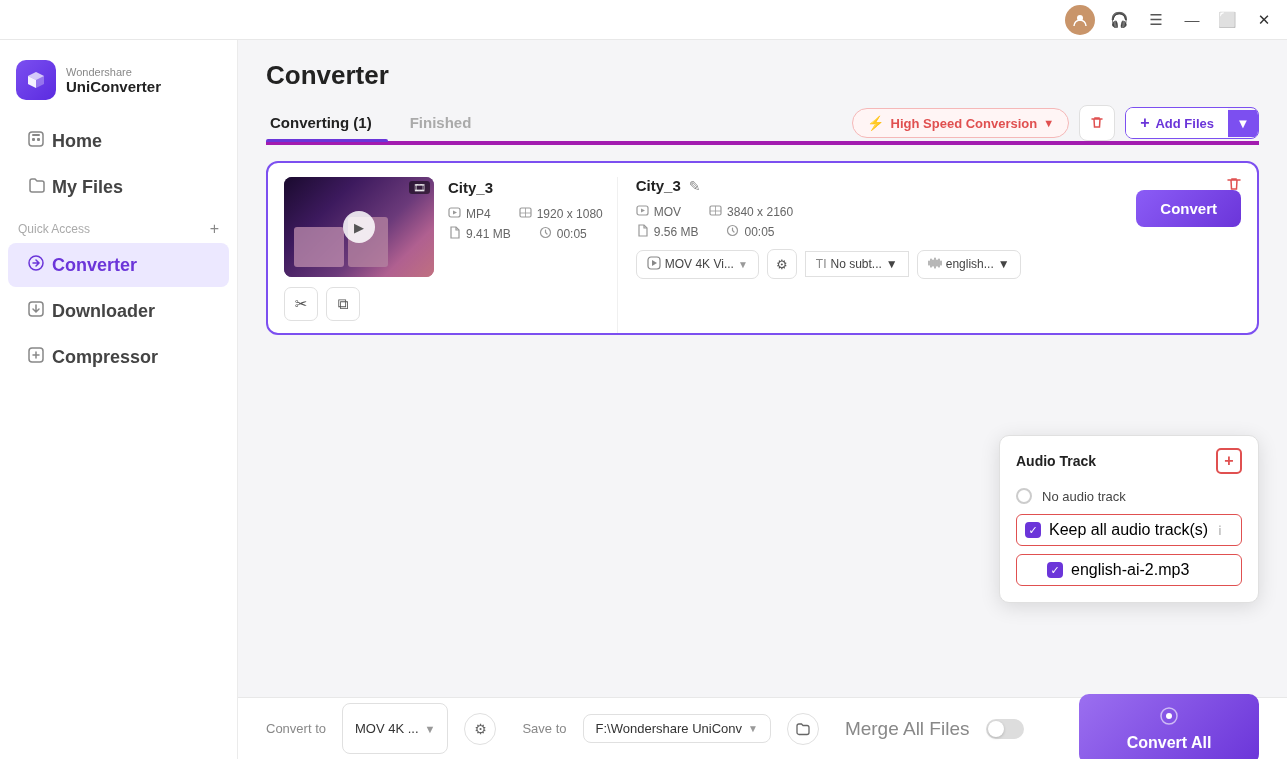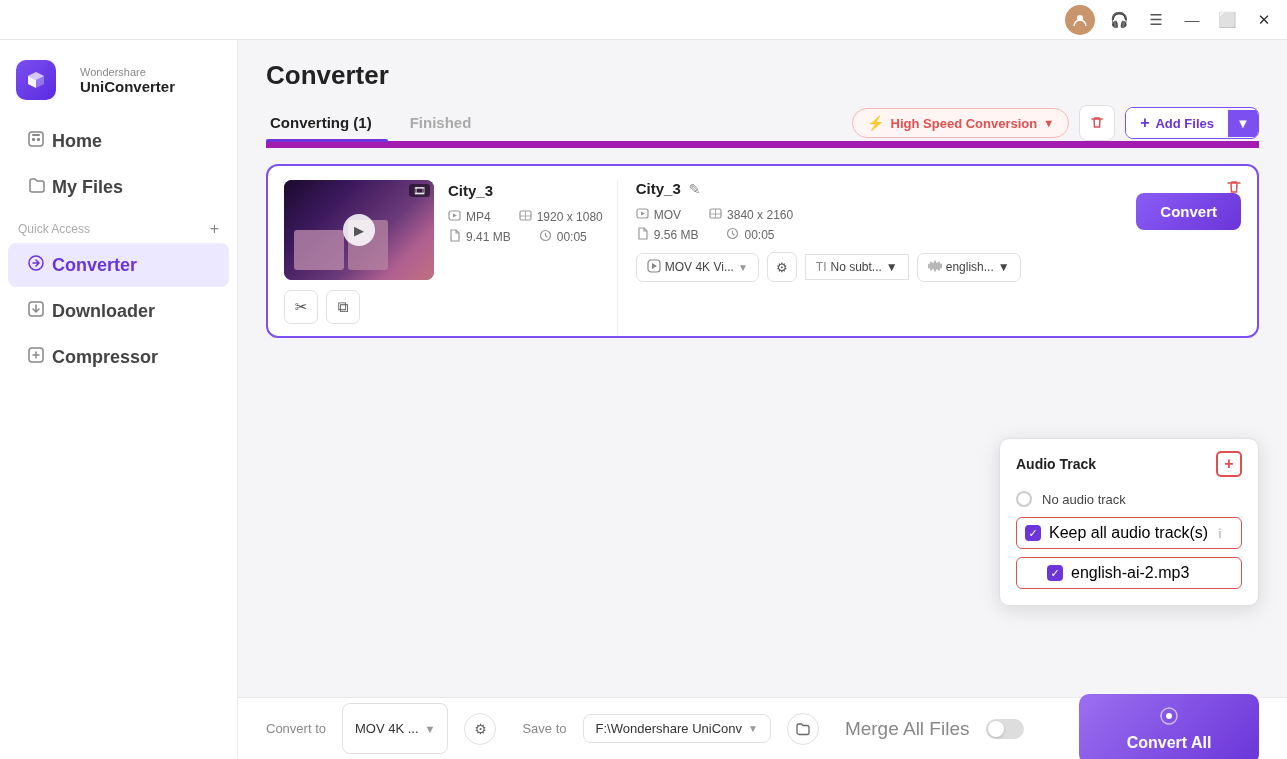--- a/index.html
+++ b/index.html
@@ -29,21 +29,21 @@
       background: #fff;
       display: flex;
       flex-direction: column;
       padding: 12px 0;
       border-right: 1px solid #ebebeb;
       flex-shrink: 0;
     }
     .sidebar-logo {
       display: flex;
       align-items: center;
-      gap: 24px;
+      gap: 10px;
       padding: 8px 16px 18px 16px;
     }
     .logo-icon {
       width: 40px; height: 40px;
       background: linear-gradient(135deg, #7b4ff0, #5b2be0);
       border-radius: 10px;
       display: flex; align-items: center; justify-content: center;
       color: #fff; font-size: 18px; font-weight: bold;
     }
 
@@ -79,21 +79,21 @@
     .page-header {
       padding: 20px 28px 0 28px;
       background: #f5f5f7;
     }
     .page-title { font-size: 26px; font-weight: 700; color: #222; margin-bottom: 14px; }
 
     .tabs-row {
       display: flex;
       align-items: center;
       justify-content: space-between;
-      border-bottom: 7px solid #a21caf;
+      border-bottom: 4px solid #a21caf;
       padding-bottom: 0;
     }
     .tabs-left { display: flex; align-items: center; gap: 0; }
     .tab {
       font-size: 15px; font-weight: 600; color: #aaa;
       padding: 8px 16px 10px 4px;
       cursor: pointer;
       position: relative;
       margin-right: 18px;
     }

